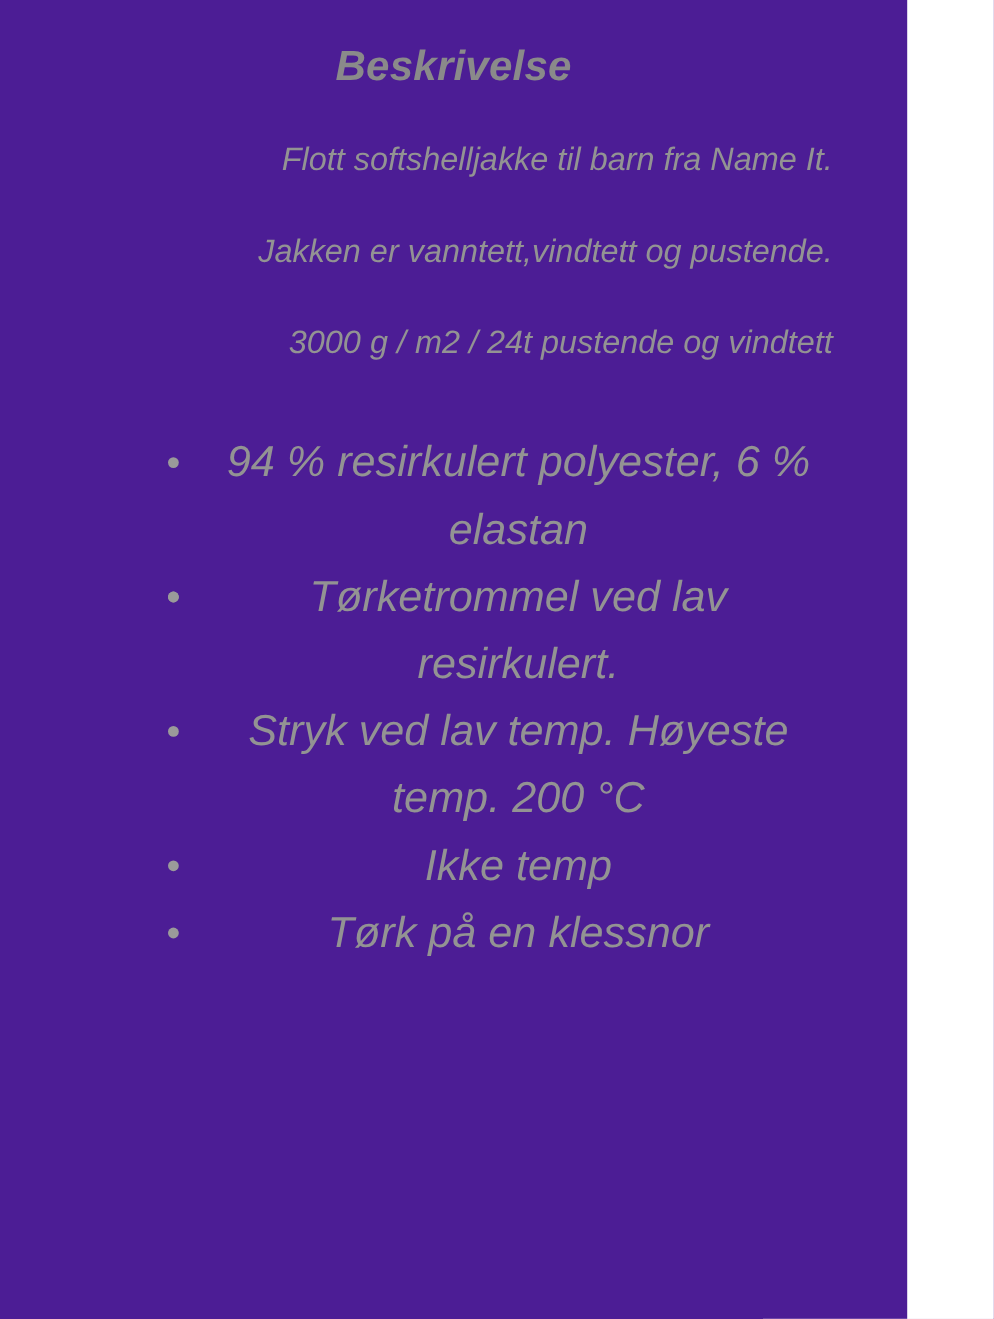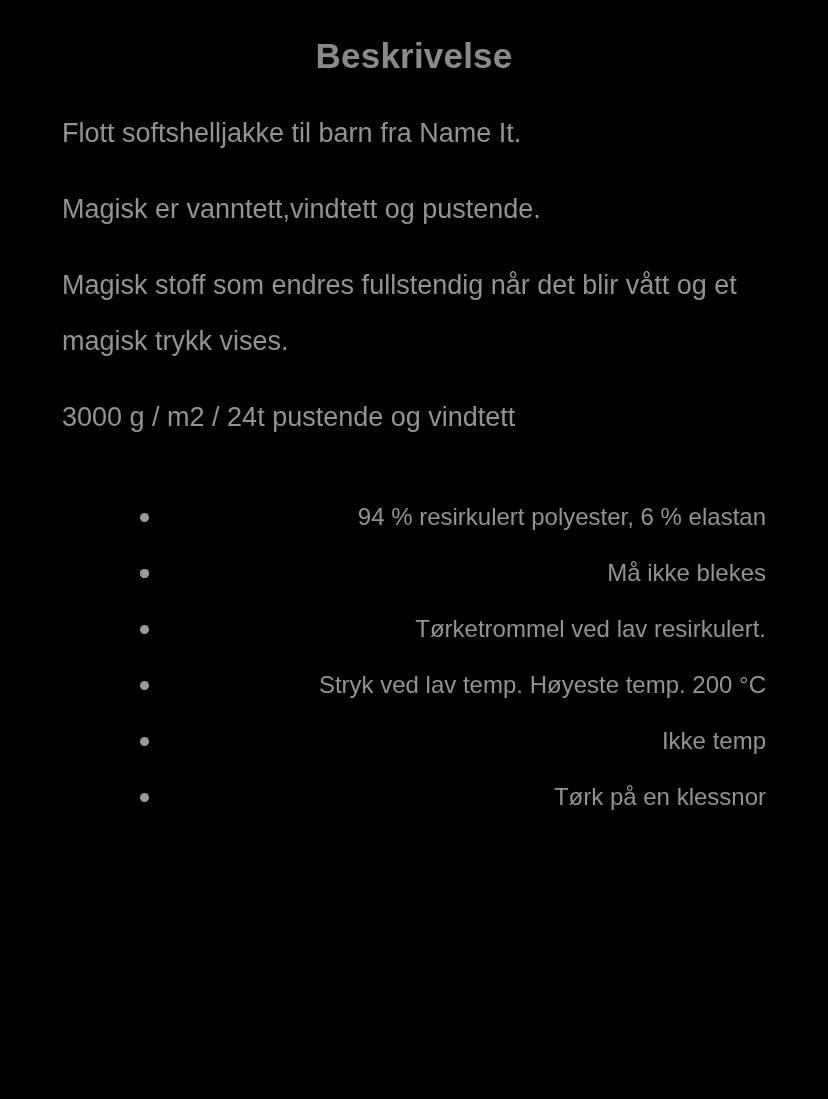--- a/index.html
+++ b/index.html
@@ -9,25 +9,26 @@
     background: #ffffff;
   }
   body {
     width: 828px;
     height: 1099px;
     overflow: hidden;
     font-family: "Liberation Sans", sans-serif;
     -webkit-font-smoothing: antialiased;
   }
   .page {
-    width: 828px;
+    width: 756px;
     height: 1099px;
     box-sizing: border-box;
-    background: #000000;
+    background: #4c1d95;
     position: relative;
+    font-style: italic;
   }
 
   .description-section {
     padding: 0 62px;
     box-sizing: border-box;
   }
 
   .page-title {
     margin: 0;
     padding: 0;
@@ -42,21 +43,21 @@
 
   .paragraph-list {
     margin: 0;
     padding: 0;
     list-style: none;
   }
 
   .paragraph {
     margin: 0;
     padding: 0;
-    text-align: left;
+    text-align: right;
     font-size: 27px;
     line-height: 56px;
     color: #939393;
     white-space: pre-wrap;
   }
 
   .paragraph.first-paragraph {
     margin-top: 32px;
   }
 
@@ -67,24 +68,24 @@
   .spec-list {
     list-style: none;
     margin: 0;
     padding: 0;
     margin-top: 44px;
   }
 
   .spec-item {
     position: relative;
     padding-left: 108px;
-    font-size: 24px;
+    font-size: 36px;
     line-height: 56px;
     color: #939393;
-    text-align: right;
+    text-align: center;
   }
 
   .spec-bullet {
     position: absolute;
     left: 78px;
     top: 24px;
     width: 9px;
     height: 9px;
     border-radius: 50%;
     background: #9a9a9a;
@@ -93,36 +94,31 @@
 </head>
 <body>
 
 <div class="page">
   <section class="description-section">
 
     <h1 class="page-title">Beskrivelse</h1>
 
     <div class="paragraph-list">
       <p class="paragraph first-paragraph">Flott softshelljakke til barn fra Name It.</p>
-      <p class="paragraph">Magisk er vanntett,vindtett og pustende.</p>
-      <p class="paragraph">Magisk stoff som endres fullstendig når det blir vått og et magisk trykk vises.</p>
+      <p class="paragraph">Jakken er vanntett,vindtett og pustende.</p>
       <p class="paragraph">3000 g / m2 / 24t pustende og vindtett</p>
     </div>
 
     <ul class="spec-list">
       <li class="spec-item">
         <span class="spec-bullet"></span>
         <span>94 % resirkulert polyester, 6 % elastan</span>
       </li>
       <li class="spec-item">
         <span class="spec-bullet"></span>
-      </li>
-      <li class="spec-item">
-        <span class="spec-bullet"></span>
-        <span>Må ikke blekes</span>
       </li>
       <li class="spec-item">
         <span class="spec-bullet"></span>
         <span>Tørketrommel ved lav resirkulert.</span>
       </li>
       <li class="spec-item">
         <span class="spec-bullet"></span>
         <span>Stryk ved lav temp. Høyeste temp. 200 °C</span>
       </li>
       <li class="spec-item">

